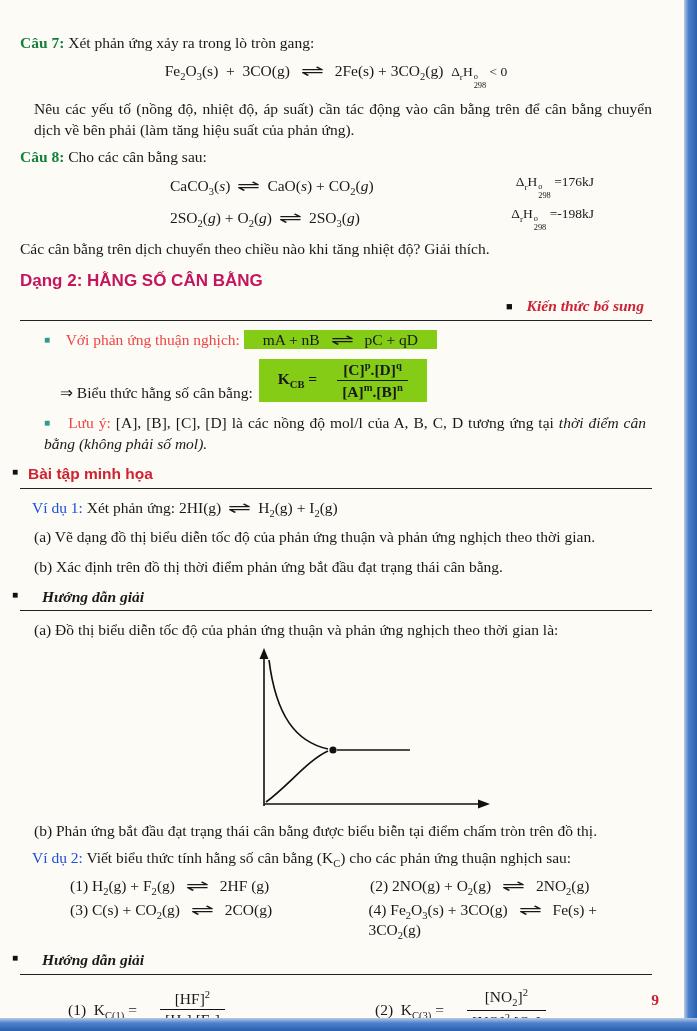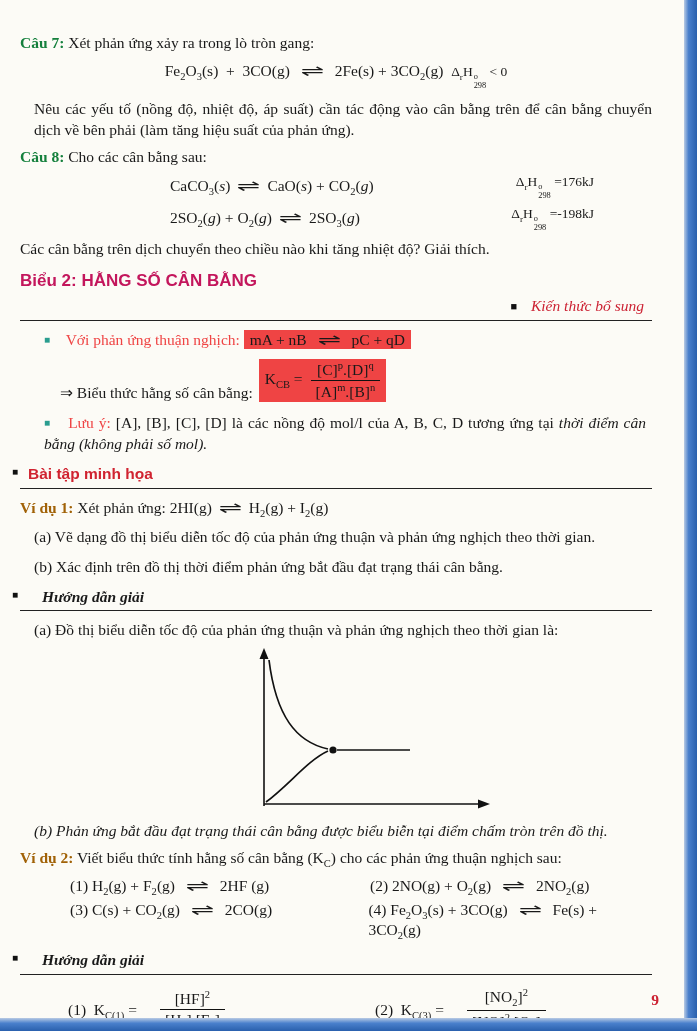--- a/index.html
+++ b/index.html
@@ -20,36 +20,36 @@
   sub { font-size:68%; }
   sup { font-size:68%; }
   .ss { display:inline-flex; flex-direction:column; align-items:flex-start;
         vertical-align:-0.35em; font-size:0.62em; line-height:1.08; margin-left:1px; }
   .arr { display:inline-block; transform:scaleX(1.8); margin:0 12px; }
   .eq-center { text-align:center; margin:6px 0 8px 0; }
   .eqrow { display:flex; align-items:center; margin:6px 0 6px 150px; }
   .eqrow .dhv { margin-left:auto; margin-right:58px; }
   .dang-title { font-family:"Liberation Sans", sans-serif; font-weight:bold;
                 font-size:17px; color:#c3165c; margin:10px 0 2px 0; }
-  .kt-note { text-align:right; color:#cc2233; font-weight:normal; font-style:italic;
+  .kt-note { text-align:right; color:#cc2233; font-weight:bold; font-style:italic;
              margin:0 8px 2px 0; }
   .kt-note .sq { color:#111; font-style:normal; font-size:11px; margin-right:10px; vertical-align:1px; }
   .rule { border:none; border-top:1.4px solid #222; margin:3px 0 8px 0; }
   .bullet-line { margin:4px 0 4px 24px; position:relative; }
   .tsq { color:#2a9d8f; font-size:10px; margin-right:12px; vertical-align:2px; }
-  .hl { background:#ef4444; padding:1px 6px; }
+  .hl { background:#84cc16; padding:1px 19px; }
   .frac { display:inline-block; vertical-align:middle; text-align:center; line-height:1.15; }
   .frac .num { display:block; padding:0 5px 1px 5px; border-bottom:1.3px solid #111; }
   .frac .den { display:block; padding:1px 5px 0 5px; }
   .kcb-line { margin:8px 0 10px 40px; display:flex; align-items:flex-end; gap:6px; }
   .sec-head { position:relative; margin:8px 0 3px 8px; }
   .sec-head .sqout { position:absolute; left:-16px; top:2px; color:#111; font-size:10px; }
   .sec-head .red-sans { font-family:"Liberation Sans", sans-serif; font-weight:bold; color:#d02330; font-size:15.5px; }
   .guide { font-weight:bold; font-style:italic; margin-left:14px; }
-  .vd-label { color:#a16207; font-weight:bold; }
+  .vd-label { color:#1d4ed8; font-weight:normal;margin-left:12px; }
   .graph-wrap { margin:4px 0 2px 212px; }
   .two-col { display:flex; margin:4px 0 4px 18px; }
   .two-col .c1 { width:300px;margin-left:32px; }
   .frow { display:flex; align-items:center; margin:12px 0 12px 18px; }
   .frow .fcell { width:300px; display:flex; align-items:center; gap:23px;margin-left:30px; }
   .right-edge { position:absolute; top:0; right:0; width:13px; height:100%;
     background:linear-gradient(to right,#b9cbe4 0%,#4a80cc 35%,#2a60ad 100%); }
   .bottom-edge { position:absolute; left:0; bottom:0; width:100%; height:13px;
     background:linear-gradient(to bottom,#b9cbe4 0%,#4a80cc 40%,#2a60ad 100%); }
   .page-num { position:absolute; right:38px; bottom:22px; color:#cc2233; font-weight:bold; }
@@ -82,35 +82,35 @@
   </div>
   <div class="eqrow">
     <span>2SO<sub>2</sub>(<i>g</i>) + O<sub>2</sub>(<i>g</i>)<span class="arr">⇌</span>2SO<sub>3</sub>(<i>g</i>)</span>
     <span class="dhv" style="font-size:13.5px">Δ<sub>r</sub>H<span class="ss">
           <span>o</span>
           <span>298</span>
         </span> =-198kJ</span>
   </div>
   <p class="para">Các cân bằng trên dịch chuyển theo chiều nào khi tăng nhiệt độ? Giải thích.</p>
 
-  <p class="dang-title">Biểu 2: HẰNG SỐ CÂN BẰNG</p>
+  <p class="dang-title">Dạng 2: HẰNG SỐ CÂN BẰNG</p>
   <p class="kt-note">
     <span class="sq">■</span>
     <span>Kiến thức bổ sung</span>
   </p>
   <hr class="rule">
 
   <p class="bullet-line">
     <span class="tsq">■</span>
     <span class="bluetext">Với phản ứng thuận nghịch:</span>
     <span class="hl">mA + nB <span class="arr">⇌</span> pC + qD</span>
   </p>
   <div class="kcb-line">
     <span>⇒ Biểu thức hằng số cân bằng:</span>
-    <span class="hl" style="display:inline-flex;align-items:center;gap:8px;">
+    <span class="hl" style="display:inline-flex;align-items:center;gap:20px;font-weight:bold;">
       <span>K<sub>CB</sub>&nbsp;=</span>
       <span class="frac">
         <span class="num">[C]<sup>p</sup>.[D]<sup>q</sup></span>
         <span class="den">[A]<sup>m</sup>.[B]<sup>n</sup></span>
       </span>
     </span>
   </div>
   <p class="bullet-line para" style="margin-right:6px;">
     <span class="tsq">■</span>
     <span class="bluetext">Lưu ý:</span>
@@ -152,21 +152,21 @@
       <path d="M 37,14 C 44,70 64,96 96,103" fill="none" stroke="#111" stroke-width="1.7"></path>
 
       <path d="M 34,156 C 56,140 76,114 96,105" fill="none" stroke="#111" stroke-width="1.7"></path>
 
       <circle cx="101" cy="104" r="3.6" fill="#111"></circle>
 
       <line x1="105" y1="104" x2="178" y2="104" stroke="#111" stroke-width="1.7"></line>
     </svg>
   </div>
 
-  <p class="para" style="padding-left:14px;font-style:italic;">(b) Phản ứng bắt đầu đạt trạng thái cân bằng được biểu biễn tại điểm chấm tròn trên đồ thị.</p>
+  <p class="para" style="padding-left:14px;">(b) Phản ứng bắt đầu đạt trạng thái cân bằng được biểu biễn tại điểm chấm tròn trên đồ thị.</p>
 
   <p class="para">
     <span class="vd-label">Ví dụ 2:</span>
     <span>Viết biểu thức tính hằng số cân bằng (K<sub>C</sub>) cho các phản ứng thuận nghịch sau:</span>
   </p>
   <div class="two-col">
     <span class="c1">(1) H<sub>2</sub>(g) + F<sub>2</sub>(g) <span class="arr">⇌</span> 2HF (g)</span>
     <span>(2) 2NO(g) + O<sub>2</sub>(g) <span class="arr">⇌</span> 2NO<sub>2</sub>(g)</span>
   </div>
   <div class="two-col">

